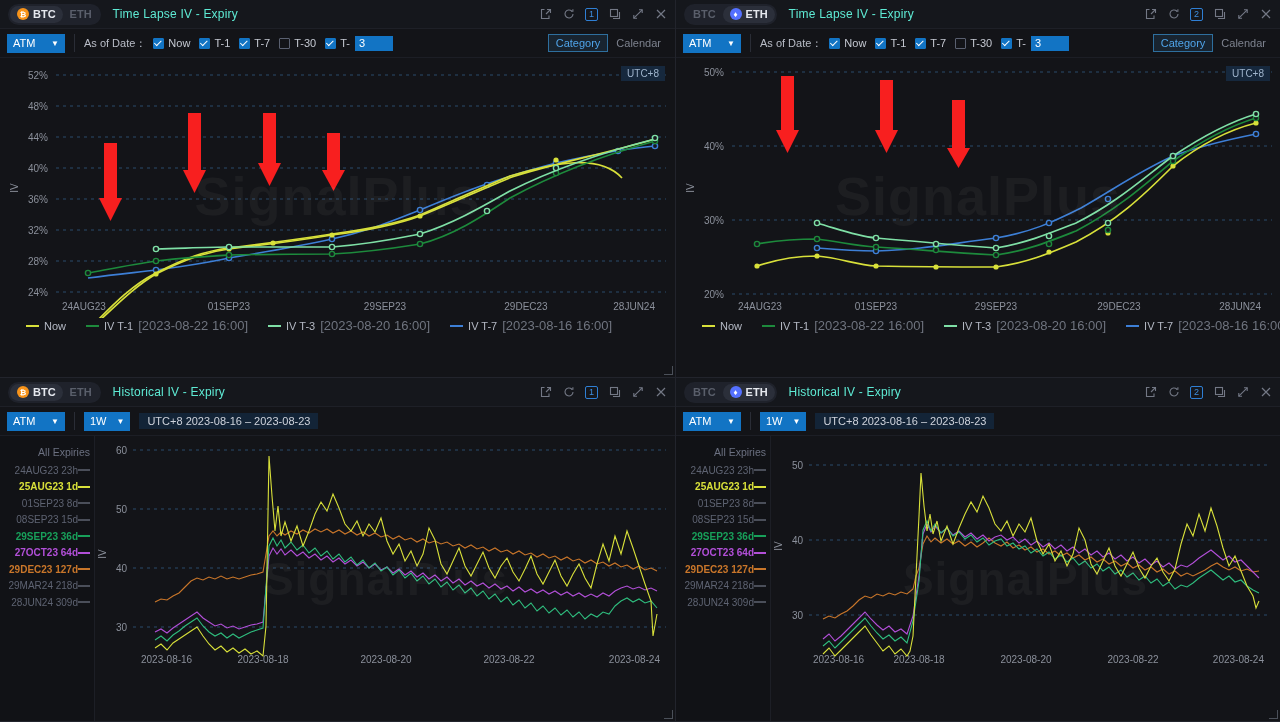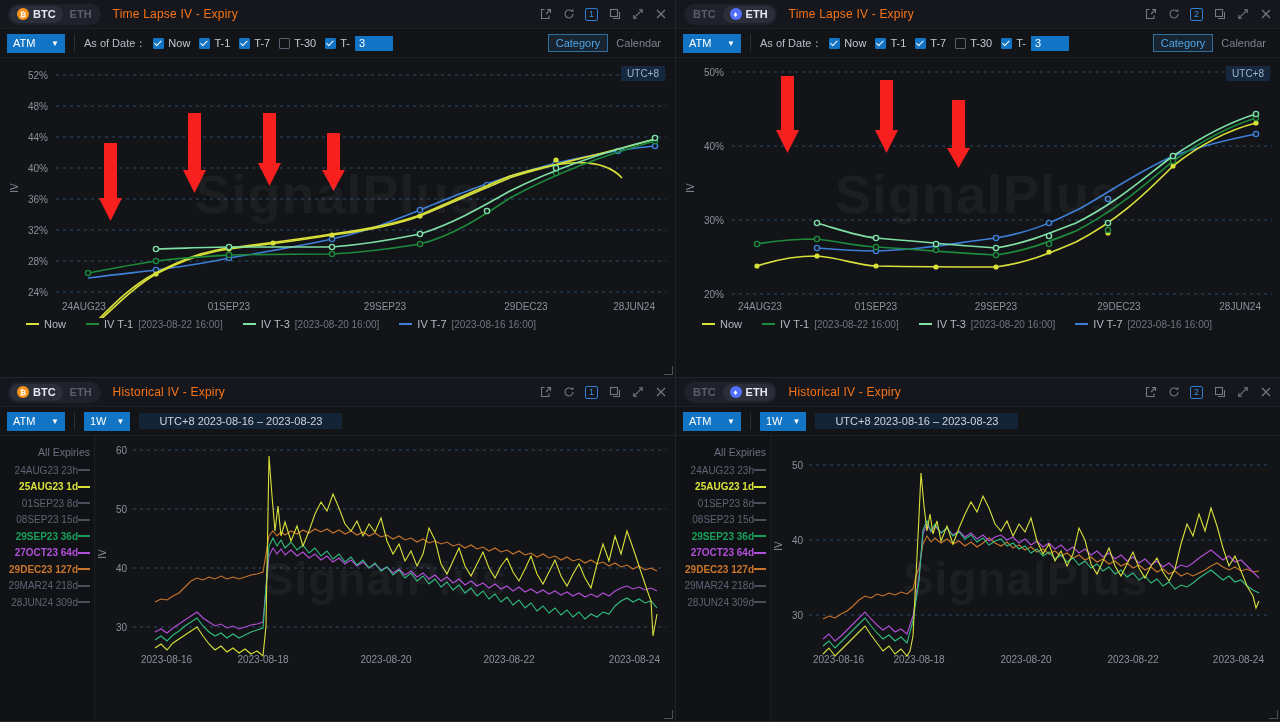--- a/index.html
+++ b/index.html
@@ -53,21 +53,21 @@
   .coin-dot {
     width: 12px; height: 12px; border-radius: 50%;
     display: inline-flex; align-items: center; justify-content: center;
     font-size: 8px; font-weight: bold; color: #fff;
     flex: 0 0 auto;
   }
   .coin-dot.btc { background: #f7931a; }
   .coin-dot.eth { background: #5470ff; }
   .panel-title {
     margin-left: 12px;
-    font-size: 12px; color: #f97316;
+    font-size: 12px; color: #5eead4;
     letter-spacing: .2px;
   }
   .tb-spacer { flex: 1 1 auto; }
   .tb-icons { display: flex; align-items: center; gap: 10px; padding-right: 2px; }
   .tb-icons .ic {
     width: 13px; height: 13px;
     color: #7c8characters;
     color: #737885;
     cursor: pointer;
     display: flex; align-items: center; justify-content: center;
@@ -130,21 +130,21 @@
   .segs { display: flex; justify-content: center; }
   .seg {
     font-size: 11px; padding: 2px 7px;
     color: #7d828e; cursor: pointer;
     border: 1px solid transparent;
   }
   .seg.active { color: #4fa3e8; border-color: #2e6f9e; background: #182430; }
 
   .tz-chip {
     font-size: 11px; color: #cfd3dc;
-    background: #132437; padding: 2px 20px;
+    background: #132437; padding: 2px 8px;
     margin-left: 9px;
   }
 
   
   .chartwrap { position: relative; }
   .chartwrap svg { display: block; }
   .wm {
     position: absolute; left: 0; right: 0; top: 0; bottom: 0;
     display: flex; align-items: center; justify-content: center;
     font-size: 54px; font-weight: bold;
@@ -157,21 +157,21 @@
     font-size: 10px; color: #9fb4cc;
     background: #16283d; padding: 2px 6px;
   }
   .legend {
     display: flex; align-items: center; gap: 20px;
     padding-left: 26px;
     font-size: 11px; color: #b4b9c4;
   }
   .lg { display: flex; align-items: center; gap: 5px; white-space: nowrap; }
   .lg .dash { width: 13px; height: 2px; display: inline-block; }
-  .lg .sub { color: #6f747f; font-size: 10px; }
+  .lg .sub { color: #6f747f; font-size: 13px; }
 
   
   .hbody { display: flex; height: 286px; }
   .exp-list {
     width: 95px; flex: 0 0 95px;
     background: #111216;
     border-right: 1px solid #1d1f26;
     padding-top: 8px;
   }
   .exp-row {

